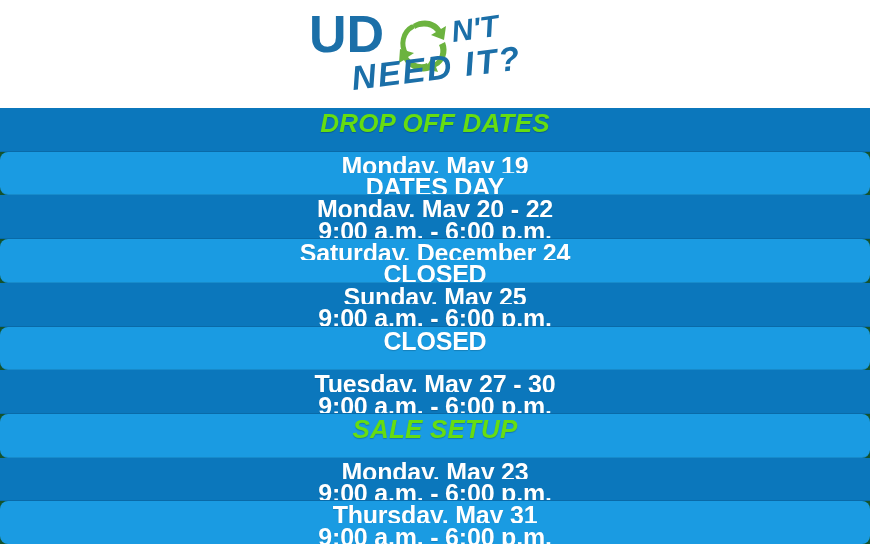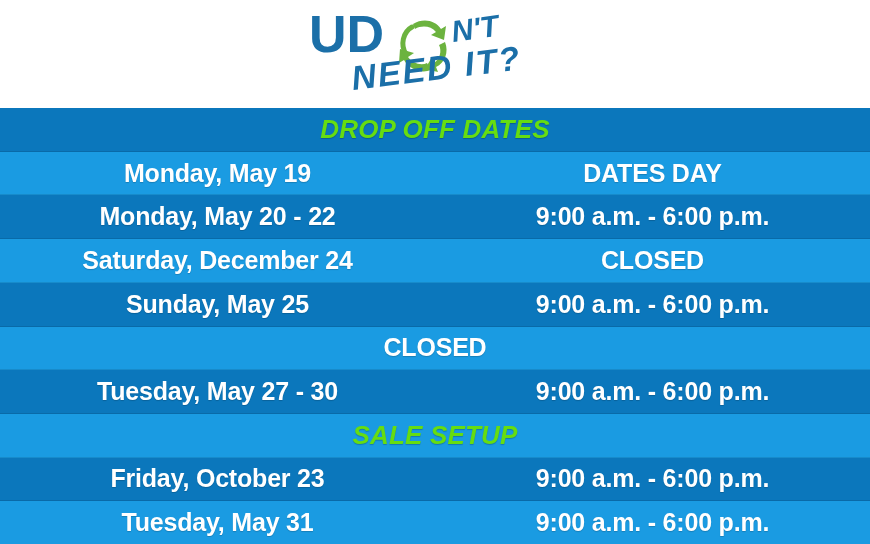--- a/index.html
+++ b/index.html
@@ -51,33 +51,33 @@
   .schedule {
     flex: 1 1 auto;
     display: flex;
     flex-direction: column;
     width: 100%;
   }
 
   .row {
     flex: 1 1 0;
     display: flex;
-    flex-direction: row;
+    flex-direction: column;
     align-items: center;
     width: 100%;
     min-height: 0;
     box-sizing: border-box;
     border-bottom: 1px solid rgba(0, 0, 0, 0.10);
   }
   .row:last-child {
     border-bottom: none;
   }
 
   .row.dark  { background: #0b77bc; }
-  .row.light { background: #1a9be2; }
+  .row.light { background: #1a9be2; border-radius: 8px; }
 
   .cell {
     flex: 1 1 50%;
     text-align: center;
     box-sizing: border-box;
     padding: 0 8px;
     white-space: nowrap;
     overflow: hidden;
   }
 
@@ -153,22 +153,22 @@
         <div class="cell">CLOSED</div>
       </div>
       <div class="row data dark">
         <div class="cell">Tuesday, May 27 - 30</div>
         <div class="cell">9:00 a.m. - 6:00 p.m.</div>
       </div>
       <div class="row section light">
         <div class="cell">SALE SETUP</div>
       </div>
       <div class="row data dark">
-        <div class="cell">Friday, October 23</div>
+        <div class="cell">Monday, May 23</div>
         <div class="cell">9:00 a.m. - 6:00 p.m.</div>
       </div>
       <div class="row data light">
-        <div class="cell">Tuesday, May 31</div>
+        <div class="cell">Thursday, May 31</div>
         <div class="cell">9:00 a.m. - 6:00 p.m.</div>
       </div>
     </div>
 
 </div>
 
 </body></html>

